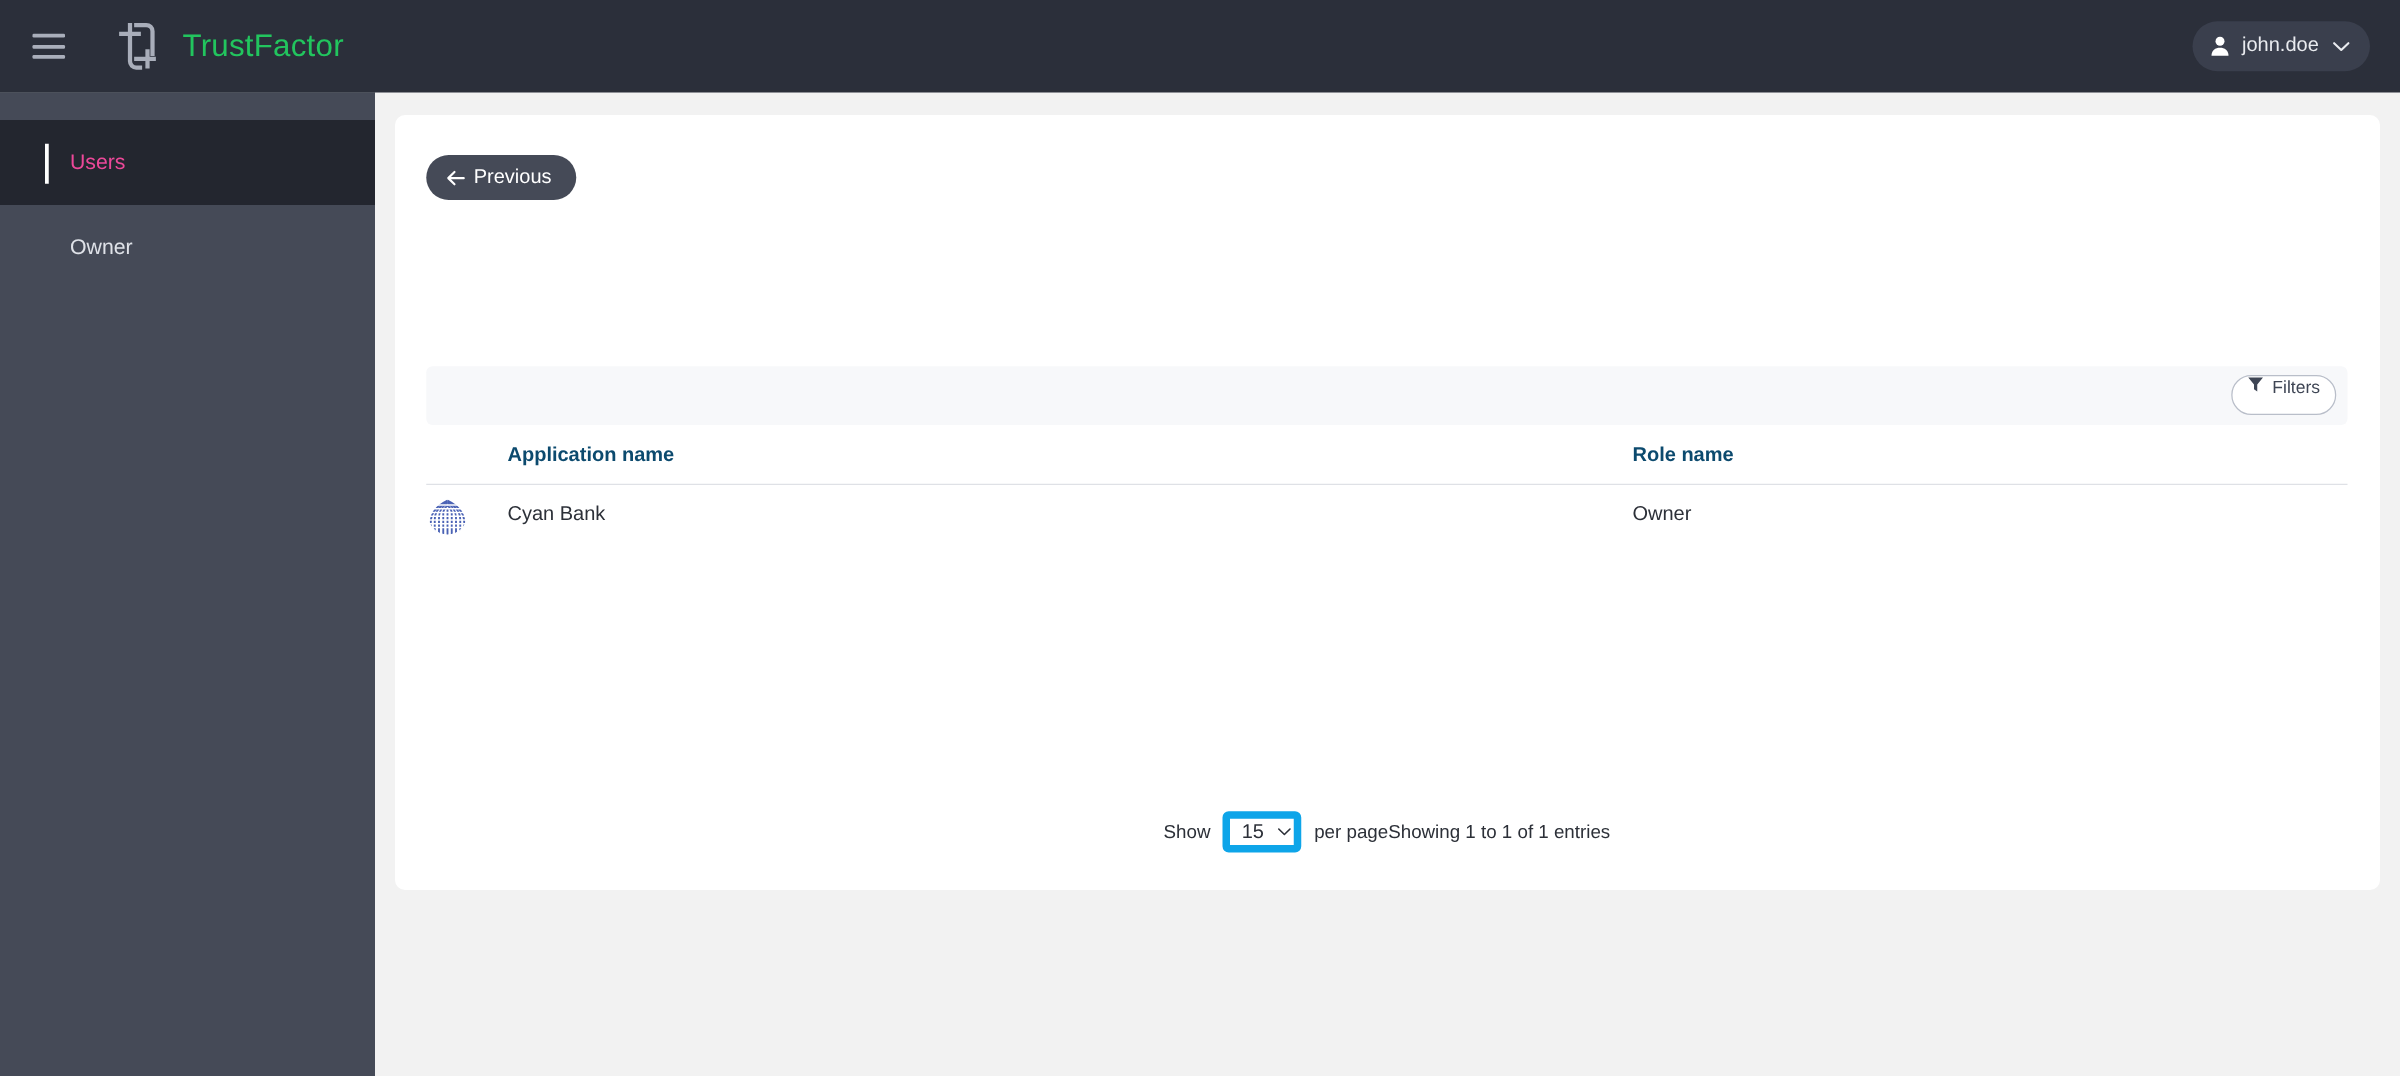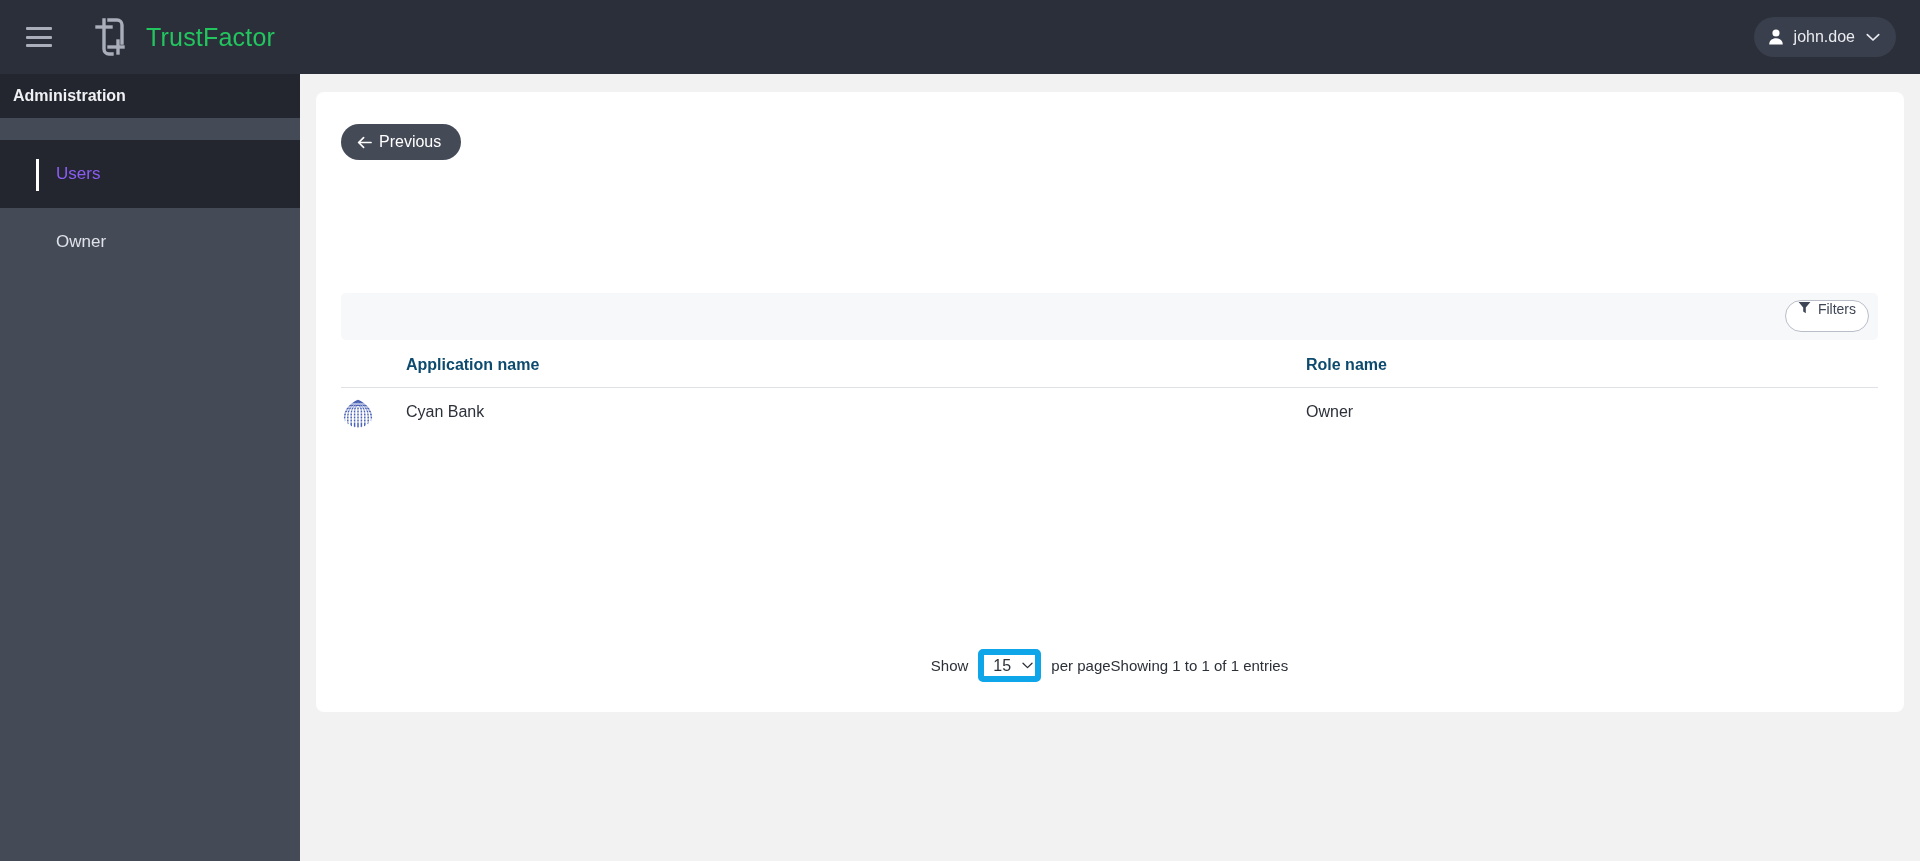--- a/index.html
+++ b/index.html
@@ -124,21 +124,21 @@
   }
   .nav-item.active::before {
     content: "";
     position: absolute;
     left: 36px;
     top: 19px;
     width: 3px;
     height: 32px;
     background: #ffffff;
   }
-  .nav-item.active .nav-label { color: #8b5cf6; }
+  .nav-item.active .nav-label { color: #ec4899; }
 
   
   .main {
     position: absolute;
     top: 74px;
     left: 300px;
     width: 1620px;
     height: 787px;
     background: #f2f2f2;
   }
@@ -310,23 +310,20 @@
       <path d="M2.2 16.5 C2.2 12.3 5.3 10.2 9 10.2 C12.7 10.2 15.8 12.3 15.8 16.5 Z" fill="#ffffff"></path>
     </svg>
     <div class="user-name">john.doe</div>
     <svg class="chevron-down" viewBox="0 0 14 9">
       <path d="M1.3 1.6 L7 7 L12.7 1.6" fill="none" stroke="#e9ebef" stroke-width="1.7" stroke-linecap="round" stroke-linejoin="round"></path>
     </svg>
   </div>
 </div>
 
 <div class="sidebar">
-  <div class="sidebar-header">
-    <div class="sidebar-header-title">Administration</div>
-  </div>
   <div class="sidebar-gap"></div>
 
   <div class="nav-item active">
     <div class="nav-label">Users</div>
   </div>
 
   <div class="nav-item">
     <div class="nav-label">Owner</div>
   </div>
 </div>

